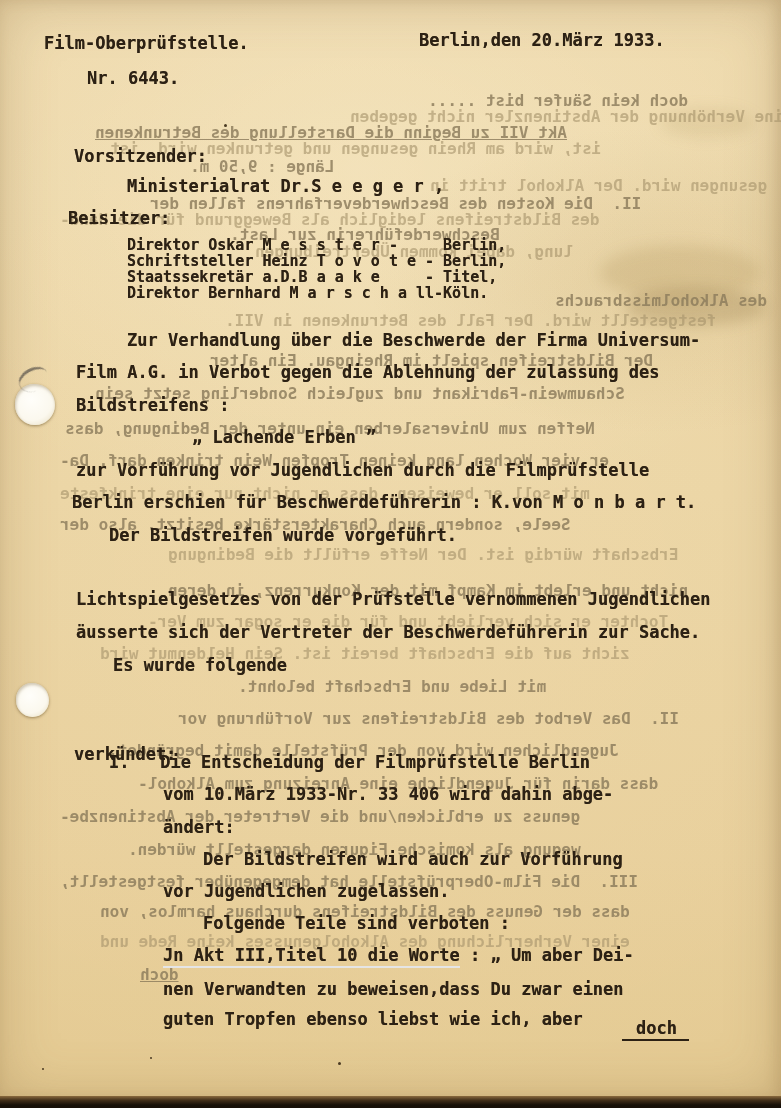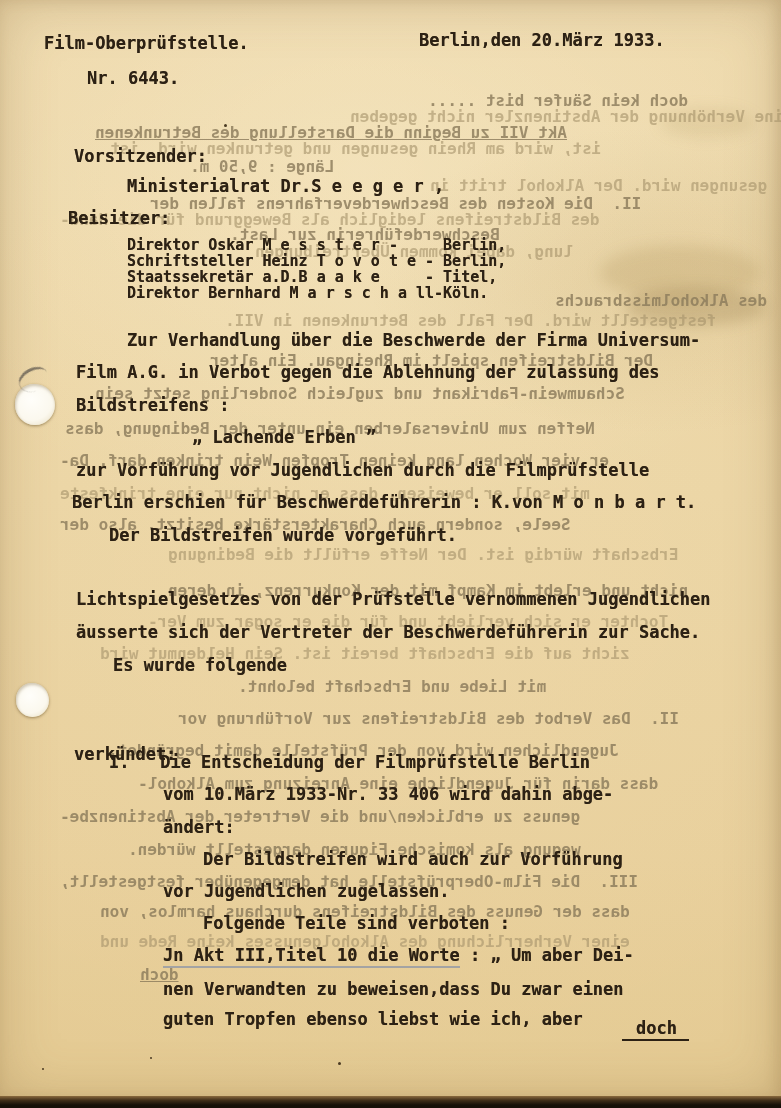--- a/index.html
+++ b/index.html
@@ -23,21 +23,21 @@
     position:absolute;left:0;bottom:0;width:781px;height:12px;
     background:linear-gradient(180deg,#8a6a3e 0%,#43301a 35%,#171008 75%);
   }
   .tw{
     position:absolute;
     font-size:17px;line-height:20px;font-weight:bold;
     color:#2c2114;white-space:pre;
     text-shadow:0 0 0.6px rgba(45,32,16,0.65);
   }
   .tw-sm{font-size:15px;line-height:16px;}
-  .u{border-bottom:2px solid #a3a3a3;padding-bottom:1px;}
+  .u{border-bottom:2px solid #e5e5e5;padding-bottom:1px;}
   .catch{border-bottom:2px solid #2c2114;padding:0 12px 1px 14px;}
   .gh{
     position:absolute;
     font-size:16px;line-height:17px;font-weight:bold;white-space:pre;
     color:#a7946c;opacity:0.62;
     transform:scaleX(-1);
     filter:blur(0.45px);
   }
   .gh-d{color:#8c7c5c;opacity:0.82;}
   .gh-u{text-decoration:underline;}

